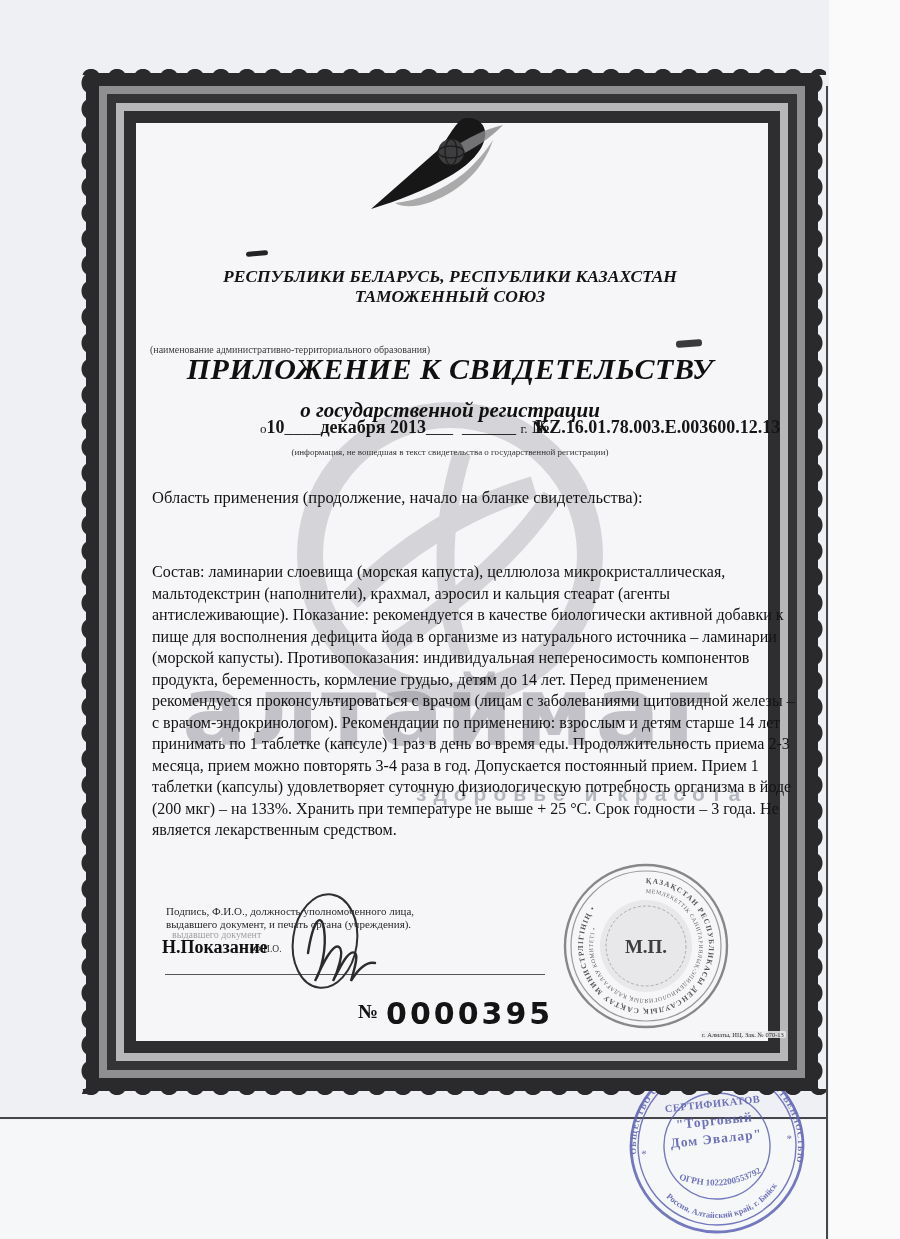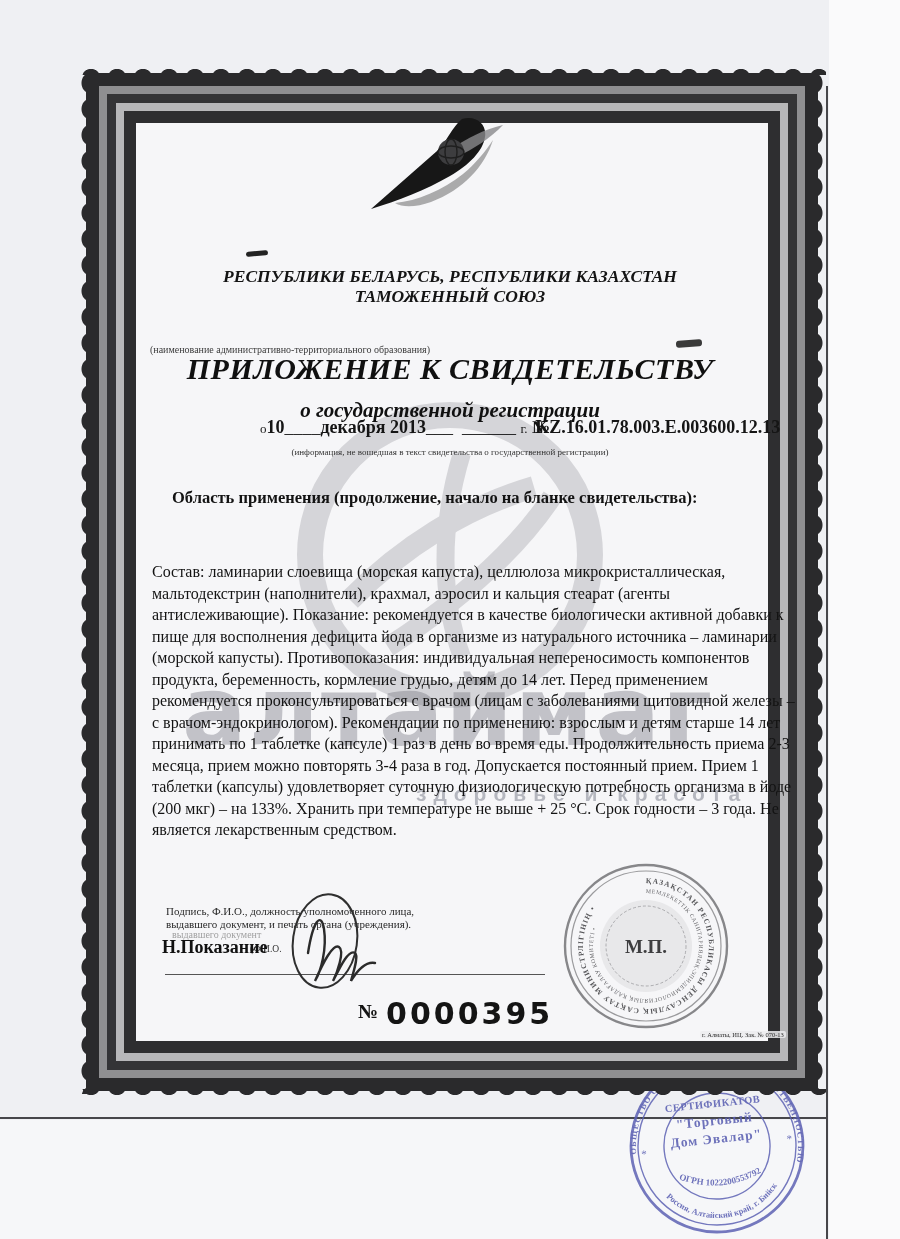--- a/index.html
+++ b/index.html
@@ -63,21 +63,21 @@
   .dateline .b{font-weight:bold;}
   .dateline .ul{letter-spacing:0;color:#222;}
   .dateline .gsm{font-size:13px;}
   .dateline .ov{font-weight:bold;margin-right:-15px;}
   .infocap{left:150px;top:447px;width:600px;text-align:center;z-index:10;
     font-size:9px;color:#333;}
 
   
   .p1{left:152px;top:487px;width:632px;z-index:12;
     font-size:16.5px;line-height:22px;color:#131313;}
-  .p1 .hd{font-weight:bold;margin-left:20px;}
+  .p1 .hd{font-weight:normal;}
   .p2{left:152px;top:561px;width:645px;z-index:12;
     font-size:16px;line-height:21.5px;color:#131313;}
 
   
   .sigcap{left:166px;top:905px;width:430px;z-index:12;
     font-size:11px;line-height:13px;color:#2a2a2a;}
   .sigghost{left:172px;top:929px;z-index:11;font-size:10px;color:#8a8a8a;opacity:.8;}
   .signame{left:162px;top:937px;z-index:12;font-weight:bold;font-size:18px;color:#111;}
   .sigrule{left:165px;top:974px;width:380px;height:1px;background:#555;z-index:11;}
   .fiocap{left:250px;top:944px;z-index:11;font-size:9.5px;color:#333;}

